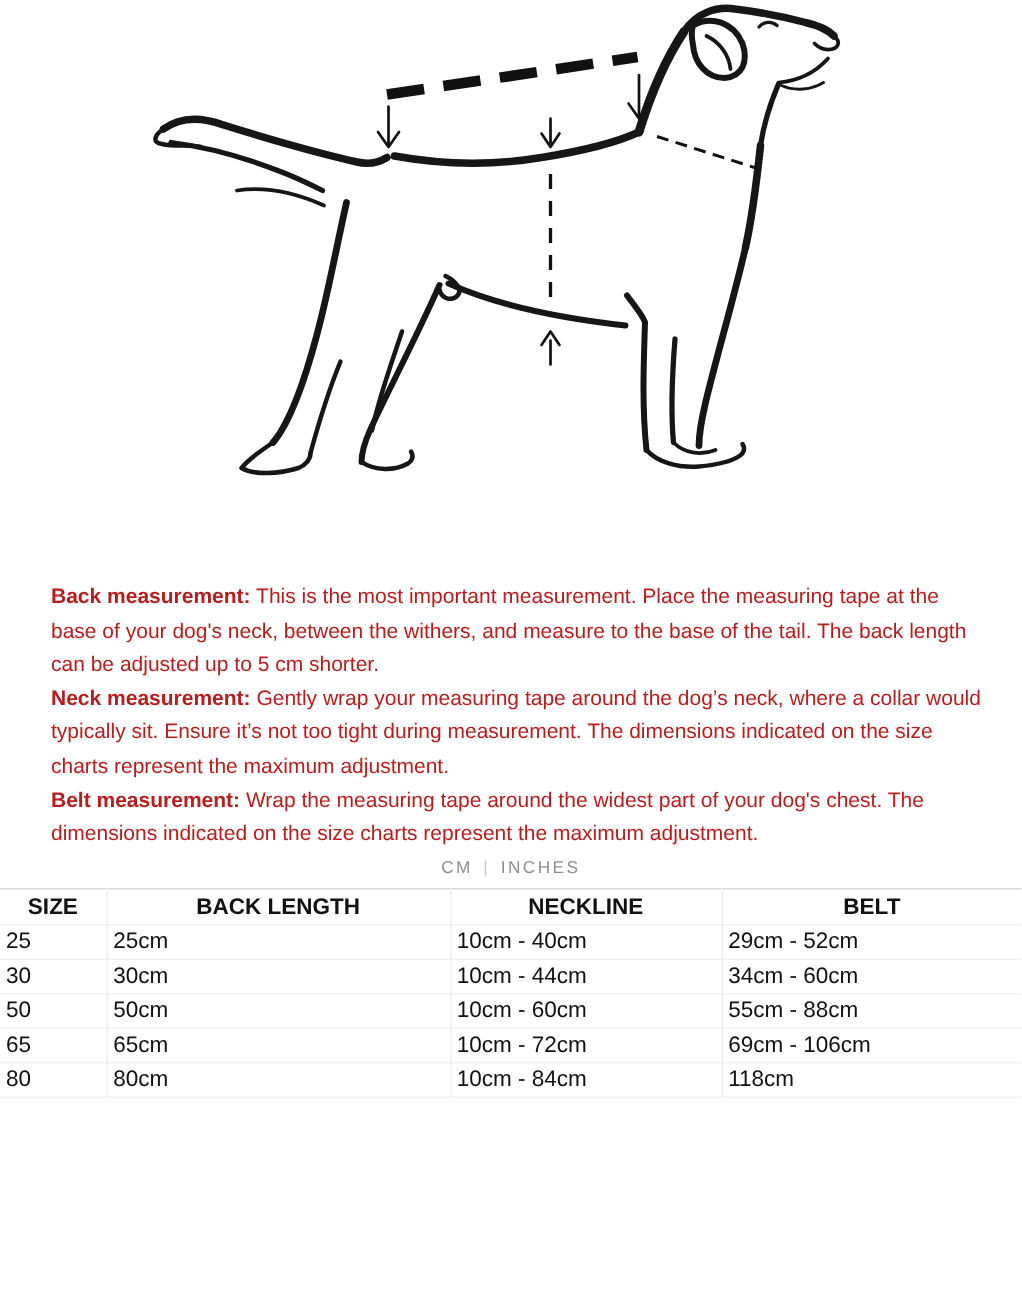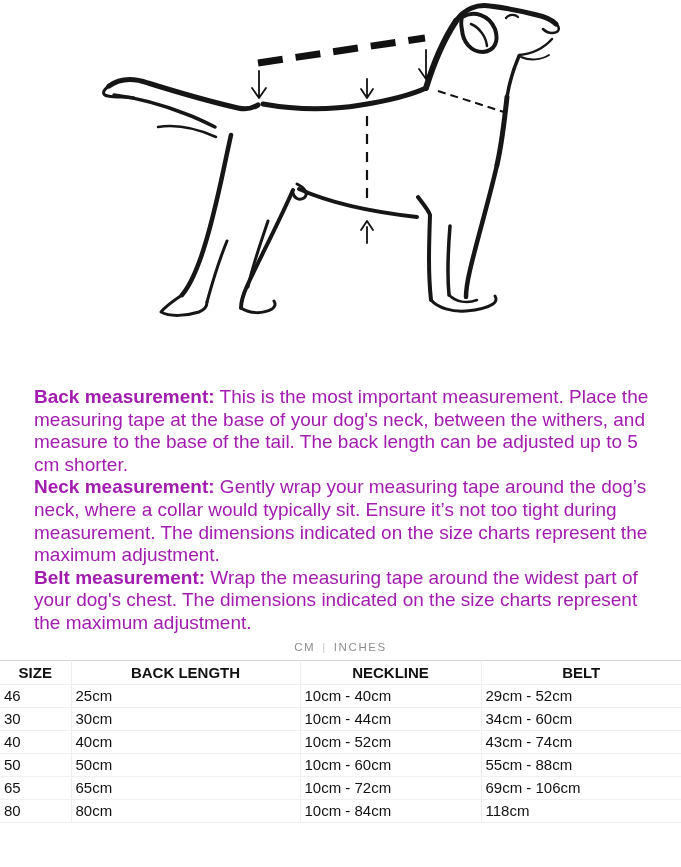--- a/index.html
+++ b/index.html
@@ -18,21 +18,21 @@
   .measures path{fill:none;stroke:#111111;}
   .w2{stroke-width:2px;} .w22{stroke-width:2.2px;} .w25{stroke-width:2.5px;}
   .w3{stroke-width:3px;} .w35{stroke-width:3.5px;} .w4{stroke-width:4px;}
   .w45{stroke-width:4.5px;} .w5{stroke-width:5px;} .w6{stroke-width:6px;}
   .dash-thick{stroke-width:7px;stroke-dasharray:25 13;stroke-linecap:butt;}
   .dash-thin{stroke-width:2.2px;stroke-dasharray:10 8;stroke-linecap:butt;}
   .dash-neck{stroke-width:2px;stroke-dasharray:8 5;stroke-linecap:butt;}
   .arrow{stroke-width:1.8px;stroke-linecap:round;stroke-linejoin:round;}
 
   
-  .description{padding:14px 24px 0 34px;font-size:19px;line-height:22.6px;color:#a21caf;}
+  .description{padding:14px 24px 0 34px;font-size:14px;line-height:22.6px;color:#b91c1c;}
   .description p{margin:0;}
   .description strong{font-weight:bold;}
 
   
   .unit-toggle{
     text-align:center;font-size:11.5px;letter-spacing:1.6px;
     color:#8f8f8f;padding:6px 0 7px 0;user-select:none;
   }
   .unit-toggle .unit{cursor:pointer;text-align:center;}
   .unit-toggle .divider{color:#c9c9c9;margin:0 7px;}
@@ -133,36 +133,30 @@
     <thead>
       <tr>
         <th>SIZE</th>
         <th>BACK LENGTH</th>
         <th>NECKLINE</th>
         <th>BELT</th>
       </tr>
     </thead>
     <tbody>
         <tr>
-          <td>46</td>
+          <td>25</td>
           <td>25cm</td>
           <td>10cm - 40cm</td>
           <td>29cm - 52cm</td>
         </tr>
         <tr>
           <td>30</td>
           <td>30cm</td>
           <td>10cm - 44cm</td>
           <td>34cm - 60cm</td>
-        </tr>
-        <tr>
-          <td>40</td>
-          <td>40cm</td>
-          <td>10cm - 52cm</td>
-          <td>43cm - 74cm</td>
         </tr>
         <tr>
           <td>50</td>
           <td>50cm</td>
           <td>10cm - 60cm</td>
           <td>55cm - 88cm</td>
         </tr>
         <tr>
           <td>65</td>
           <td>65cm</td>

